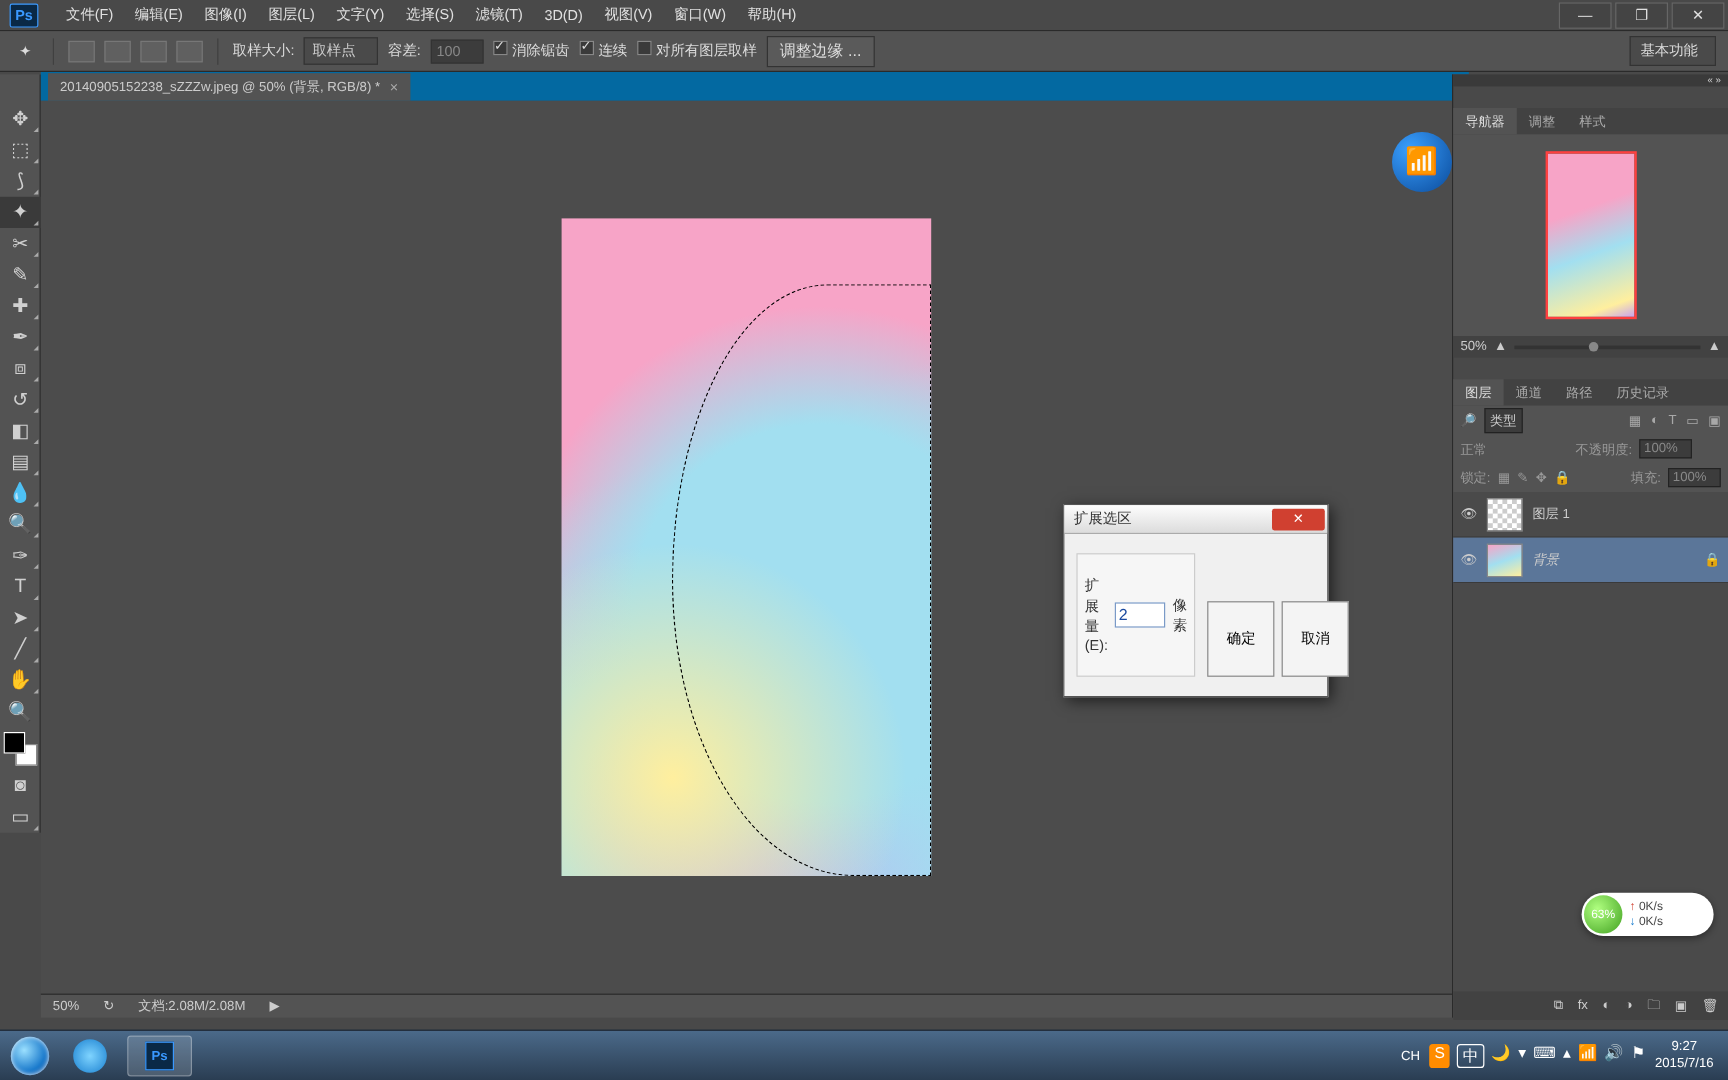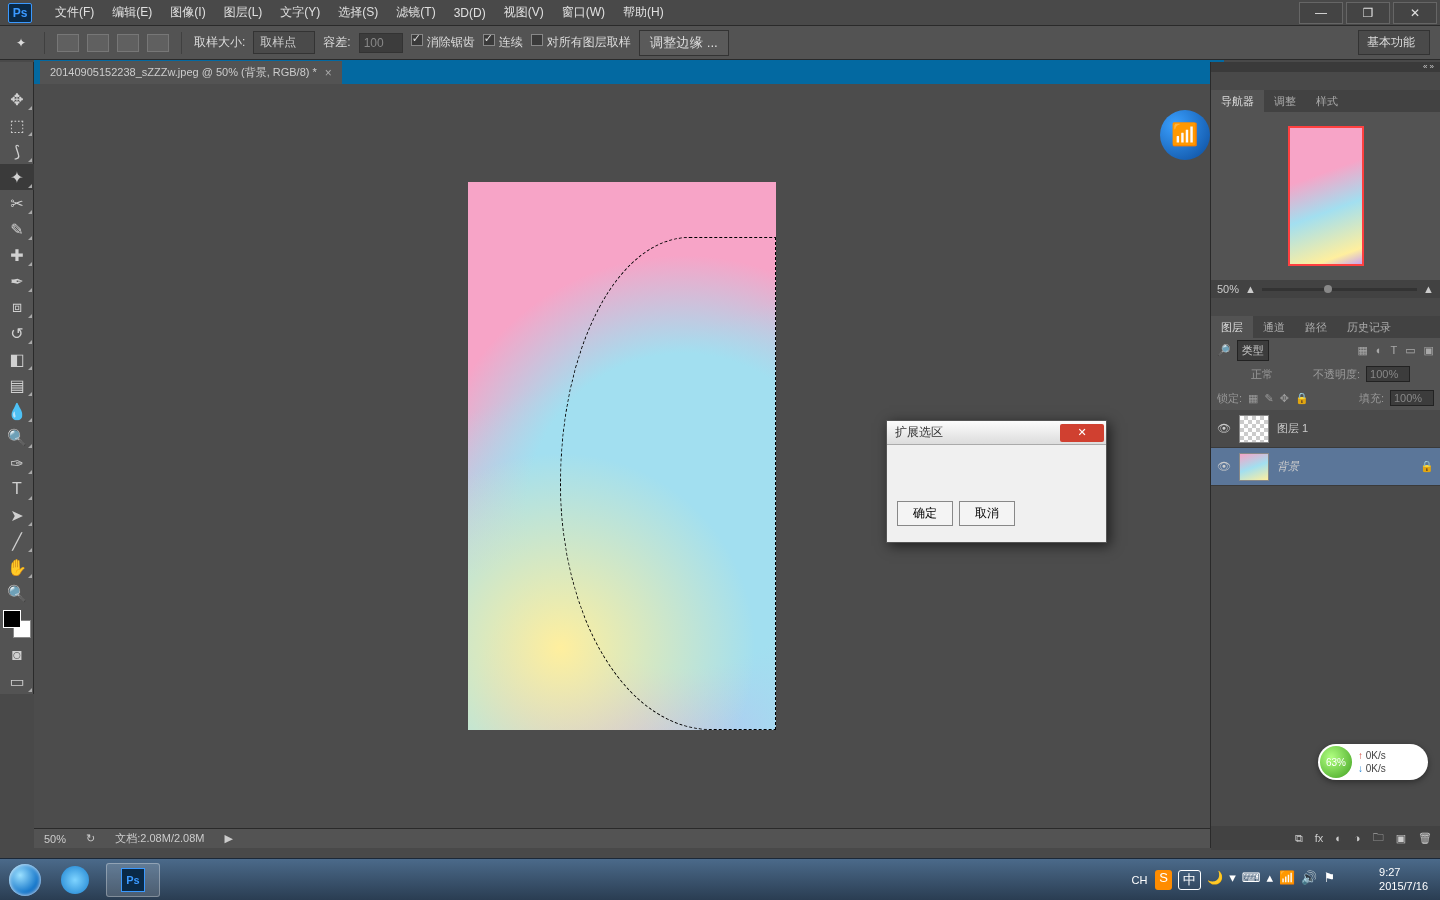--- a/index.html
+++ b/index.html
@@ -64,21 +64,21 @@
 .nav-zoom{height:18px; background:#424242; display:flex; align-items:center; padding:0 6px; gap:6px;}
 .nav-slider{flex:1; height:3px; background:#333; position:relative;}
 .nav-slider::after{content:"";position:absolute;left:40%;top:-3px;width:8px;height:8px;background:#888;border-radius:50%;}
 
 .layers-panel{ background:#535353; }
 .layers-opts{ height:24px; display:flex; align-items:center; padding:0 6px; gap:6px;}
 .layers-opts select,.layers-opts .sel{ background:#3c3c3c; border:1px solid #222; color:#ccc; padding:2px 4px; font-size:11px;}
 .layer-icons-row{display:flex; gap:8px; margin-left:auto;}
 .layer-icons-row span{opacity:.7;}
 .blend-row, .lock-row{ height:24px; display:flex; align-items:center; padding:0 6px; gap:6px; color:#999;}
-.blend-row .sel, .lock-row .sel{flex:0 0 90px;text-align:center;}
+.blend-row .sel, .lock-row .sel{flex:0 0 90px;}
 .opacity-field, .fill-field{width:44px; background:#3c3c3c; border:1px solid #222; padding:1px 3px; color:#888;}
 .layer-list{background:#4a4a4a;}
 .layer-row{display:flex; align-items:center; height:38px; padding:0 6px; gap:8px; border-bottom:1px solid #3a3a3a;}
 .layer-row.selected{background:#5b7699;}
 .eye{width:14px;}
 .layer-thumb{width:30px;height:28px; border:1px solid #888;}
 .thumb-checker{background:repeating-conic-gradient(#ccc 0 25%, #fff 0 50%) 0 0/8px 8px;}
 .thumb-img{background:linear-gradient(160deg,#f7a4c7,#a2dff0,#ffef9e);}
 .layer-name{font-style:normal;}
 .layer-name.italic{font-style:italic;}
@@ -100,21 +100,21 @@
 
 
 .taskbar{ position:absolute; left:0; right:0; bottom:0; height:42px; background:linear-gradient(#4b6a8a, #2a3d52); display:flex; align-items:center; padding:0 4px; border-top:1px solid #1b2838;}
 .start-btn{width:42px;height:42px; display:flex;align-items:center;justify-content:center;}
 .win-orb{width:32px;height:32px;border-radius:50%;background:radial-gradient(circle at 35% 35%, #9be0ff, #1a7acc 60%, #0a4a9a);box-shadow:inset 0 0 4px #fff;}
 .task-icon{width:54px;height:34px; margin:0 2px; display:flex;align-items:center;justify-content:center; border:1px solid transparent; border-radius:3px;}
 .task-icon.active{background:rgba(255,255,255,.15); border-color:rgba(255,255,255,.3);}
 .task-icon .ticon{width:28px;height:28px; border-radius:50%;}
 .tray{margin-left:auto; display:flex; align-items:center; gap:8px; color:#fff; font-size:11px; padding-right:8px;}
 .tray-icons{display:flex; gap:6px; font-size:13px;}
-.clock{text-align:left; line-height:1.2;margin-left:36px;}
+.clock{text-align:center; line-height:1.2;}
 
 
 .netspeed{position:absolute; right:12px; bottom:120px; width:110px; height:36px; background:#fff; border-radius:18px; display:flex; align-items:center; padding:2px; font-size:10px; color:#444; box-shadow:0 2px 6px rgba(0,0,0,.4);}
 .netspeed .pct{width:32px;height:32px;border-radius:50%;background:radial-gradient(circle at 35% 35%, #b0ff80, #40a020);display:flex;align-items:center;justify-content:center;color:#fff;font-size:10px;margin-right:6px;}
 .netspeed .speeds{display:flex;flex-direction:column; line-height:1.3;}
 </style>
 </head>
 <body>
 
 <div class="menubar">
@@ -279,20 +279,25 @@
     </div>
   </div>
 </div>
 
 <div class="dialog">
   <div class="dialog-titlebar">
     <span>扩展选区</span>
     <div class="dialog-close">✕</div>
   </div>
   <div class="dialog-body">
+    <div class="dialog-left">
+      <span>扩展量(E):</span>
+      <input class="dialog-input" value="2" style="">
+      <span>像素</span>
+    </div>
     <div class="dialog-right">
       <button class="dlg-btn">确定</button>
       <button class="dlg-btn">取消</button>
     </div>
   </div>
 </div>
 
 <div class="wifi-overlay">📶</div>
 
 <div class="netspeed">

